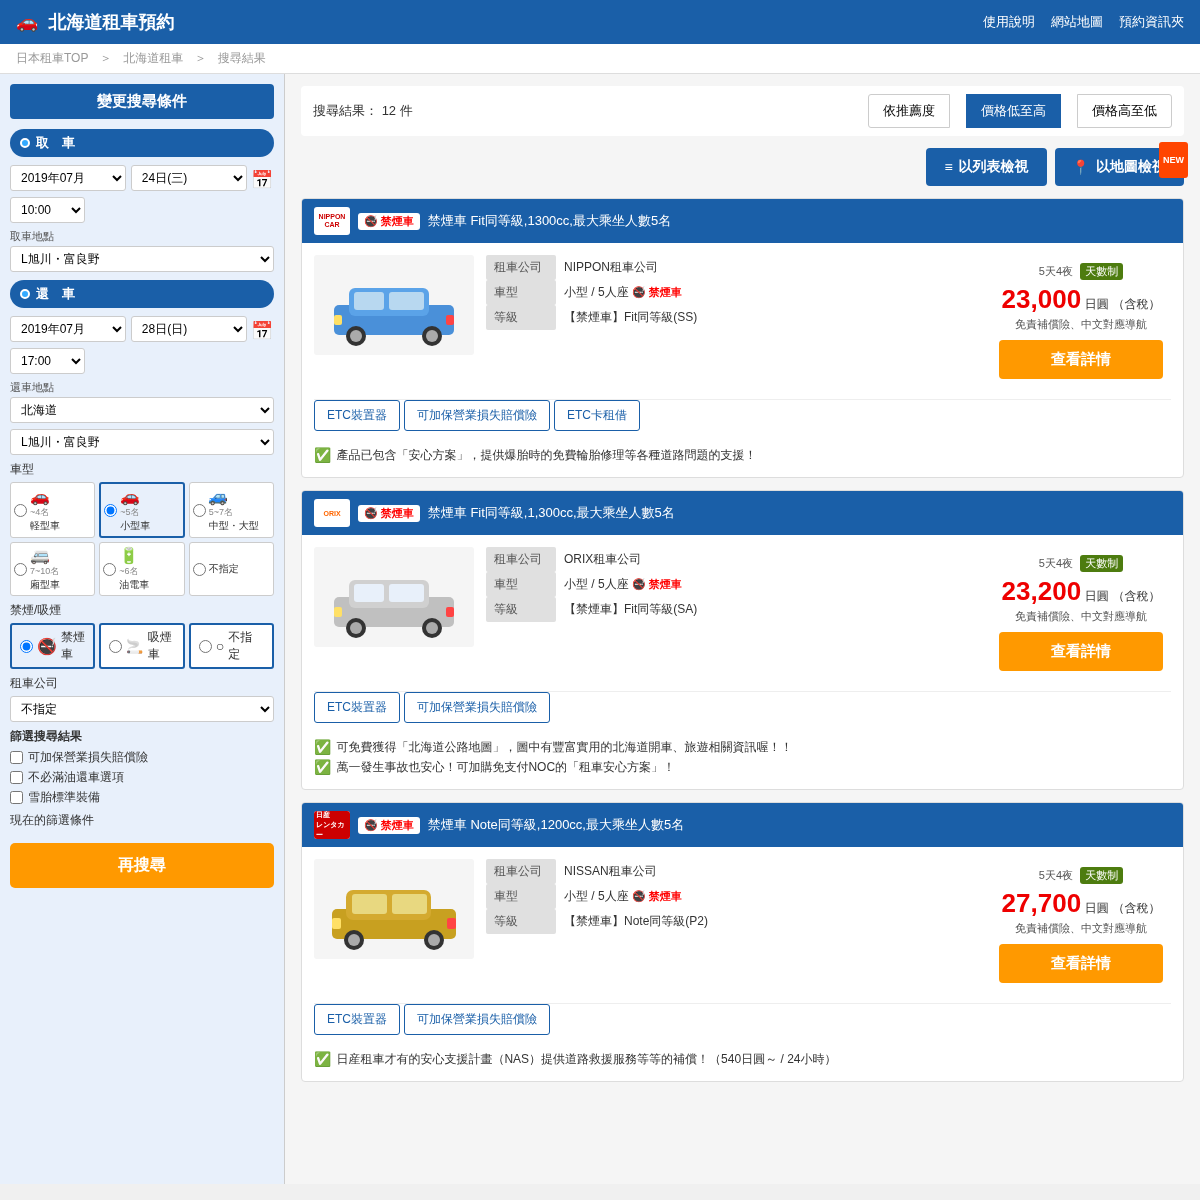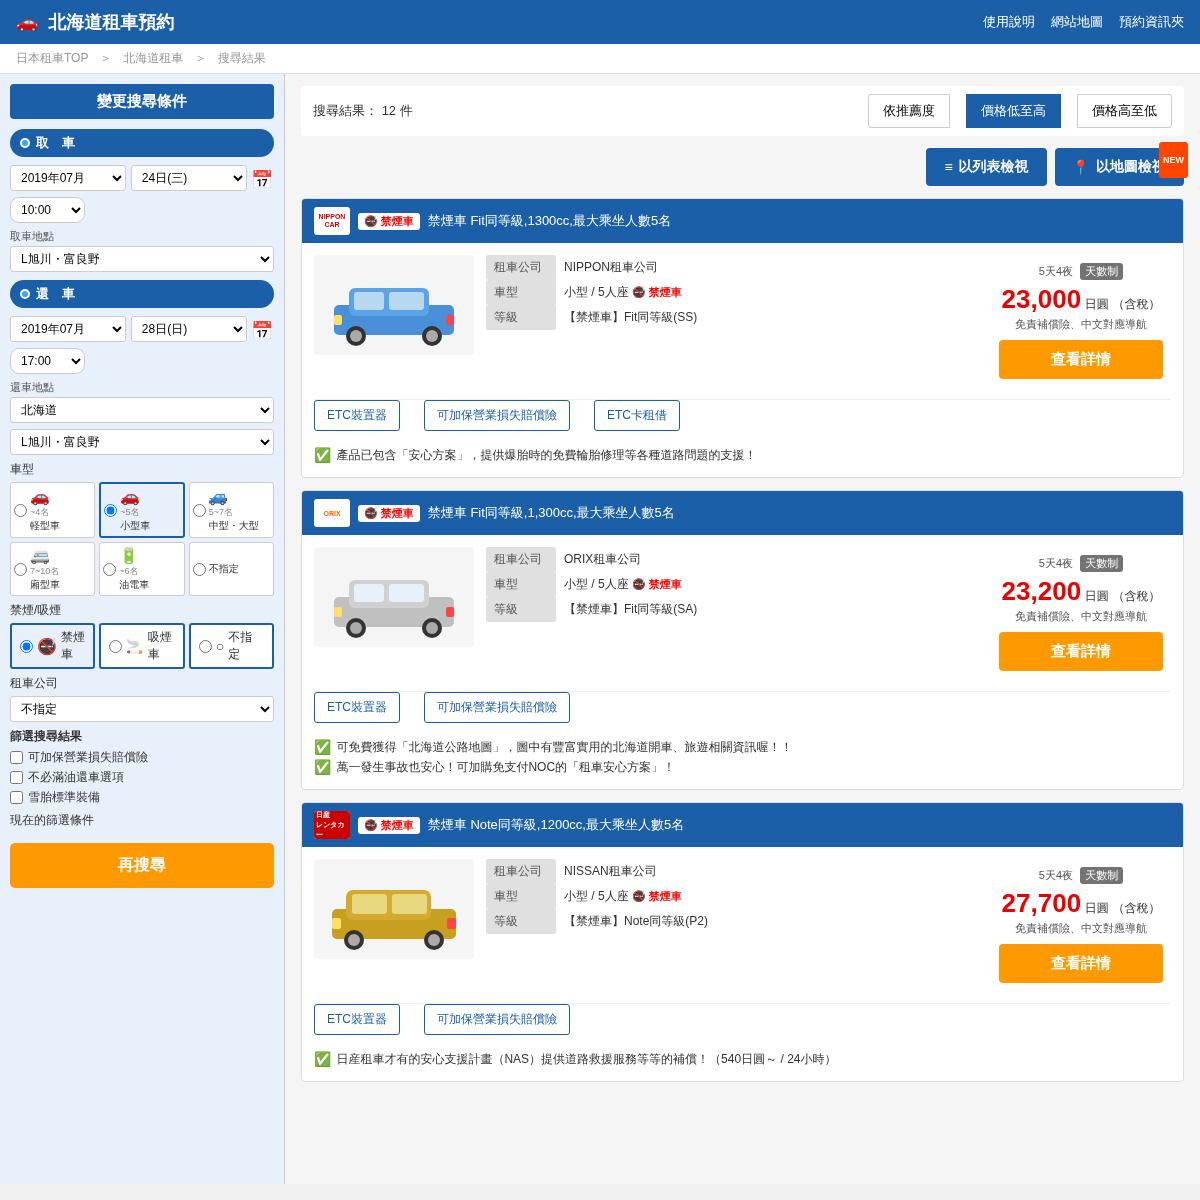--- a/index.html
+++ b/index.html
@@ -20,21 +20,21 @@
 
     
     .sidebar { width: 285px; min-width: 285px; background: #e8f0fb; padding: 10px; border-right: 1px solid #ccc; }
     .sidebar-title { background: #1a5fa8; color: white; text-align: center; padding: 8px; font-size: 15px; font-weight: bold; border-radius: 4px; margin-bottom: 10px; }
 
     .section-header { display: flex; align-items: center; gap: 6px; background: #1a5fa8; color: white; padding: 5px 10px; border-radius: 20px; font-size: 13px; font-weight: bold; margin: 8px 0; }
     .section-dot { width: 10px; height: 10px; background: #3af; border-radius: 50%; border: 2px solid white; }
 
     .form-row { display: flex; gap: 5px; align-items: flex-end; margin-bottom: 6px; }
     .form-select { border: 1px solid #ccc; background: white; padding: 4px 6px; border-radius: 3px; font-size: 12px; flex: 1; }
-    .form-select-time { border: 1px solid #ccc; background: white; padding: 4px 6px; border-radius: 9px; font-size: 12px; width: 75px; }
+    .form-select-time { border: 1px solid #ccc; background: white; padding: 4px 6px; border-radius: 3px; font-size: 12px; width: 75px; }
     .cal-icon { font-size: 18px; color: #666; cursor: pointer; }
     .label-small { font-size: 11px; color: #555; margin: 4px 0 2px 0; }
     .full-select { border: 1px solid #ccc; background: white; padding: 4px 6px; border-radius: 3px; font-size: 12px; width: 100%; }
 
     
     .car-type-section { margin: 6px 0; }
     .car-type-label { font-size: 12px; color: #333; margin-bottom: 4px; }
     .car-grid { display: grid; grid-template-columns: 1fr 1fr 1fr; gap: 4px; }
     .car-option { border: 1px solid #ccc; background: white; border-radius: 3px; padding: 3px; display: flex; align-items: center; gap: 3px; font-size: 10px; cursor: pointer; }
     .car-option.selected { border: 2px solid #1a5fa8; background: #e8f0fb; }
@@ -92,28 +92,28 @@
     .car-img { width: 160px; min-width: 160px; height: 100px; display: flex; align-items: center; justify-content: center; background: #f5f5f5; border-radius: 3px; overflow: hidden; }
 
     .car-info { flex: 1; }
     .car-info-table { width: 100%; border-collapse: collapse; }
     .car-info-table td { padding: 4px 8px; font-size: 12px; }
     .car-info-table .label-cell { background: #e0e0e0; color: #555; width: 70px; border-radius: 2px; }
     .car-info-table .value-cell { color: #333; }
 
     .car-price-col { min-width: 180px; text-align: center; padding: 8px; display: flex; flex-direction: column; align-items: center; justify-content: flex-start; }
     .price-days { font-size: 11px; color: #555; margin-bottom: 4px; }
-    .days-badge { display: inline-block; background: #737373; color: white; border-radius: 3px; padding: 1px 5px; font-size: 11px; margin-left: 4px; }
+    .days-badge { display: inline-block; background: #4d7c0f; color: white; border-radius: 3px; padding: 1px 5px; font-size: 11px; margin-left: 4px; }
     .price-main { color: #e00; font-size: 26px; font-weight: bold; }
     .price-unit { font-size: 12px; color: #333; }
     .price-note { font-size: 11px; color: #555; margin-top: 2px; }
     .detail-btn { background: #f90; color: white; border: none; border-radius: 4px; padding: 10px 20px; font-size: 15px; font-weight: bold; cursor: pointer; width: 100%; margin-top: 8px; }
 
     
-    .car-actions { display: flex; gap: 24px; padding: 0 12px 10px 12px; }
+    .car-actions { display: flex; gap: 4px; padding: 0 12px 10px 12px; }
     .action-btn { border: 1px solid #1a5fa8; color: #1a5fa8; background: white; border-radius: 3px; padding: 6px 12px; font-size: 12px; cursor: pointer; }
 
     
     .info-bar { padding: 6px 12px 10px; }
     .info-item { display: flex; align-items: flex-start; gap: 5px; font-size: 12px; color: #333; margin-bottom: 3px; }
     .check-green { color: green; font-size: 14px; }
 
     
     .car-svg { width: 140px; height: 90px; }
 

